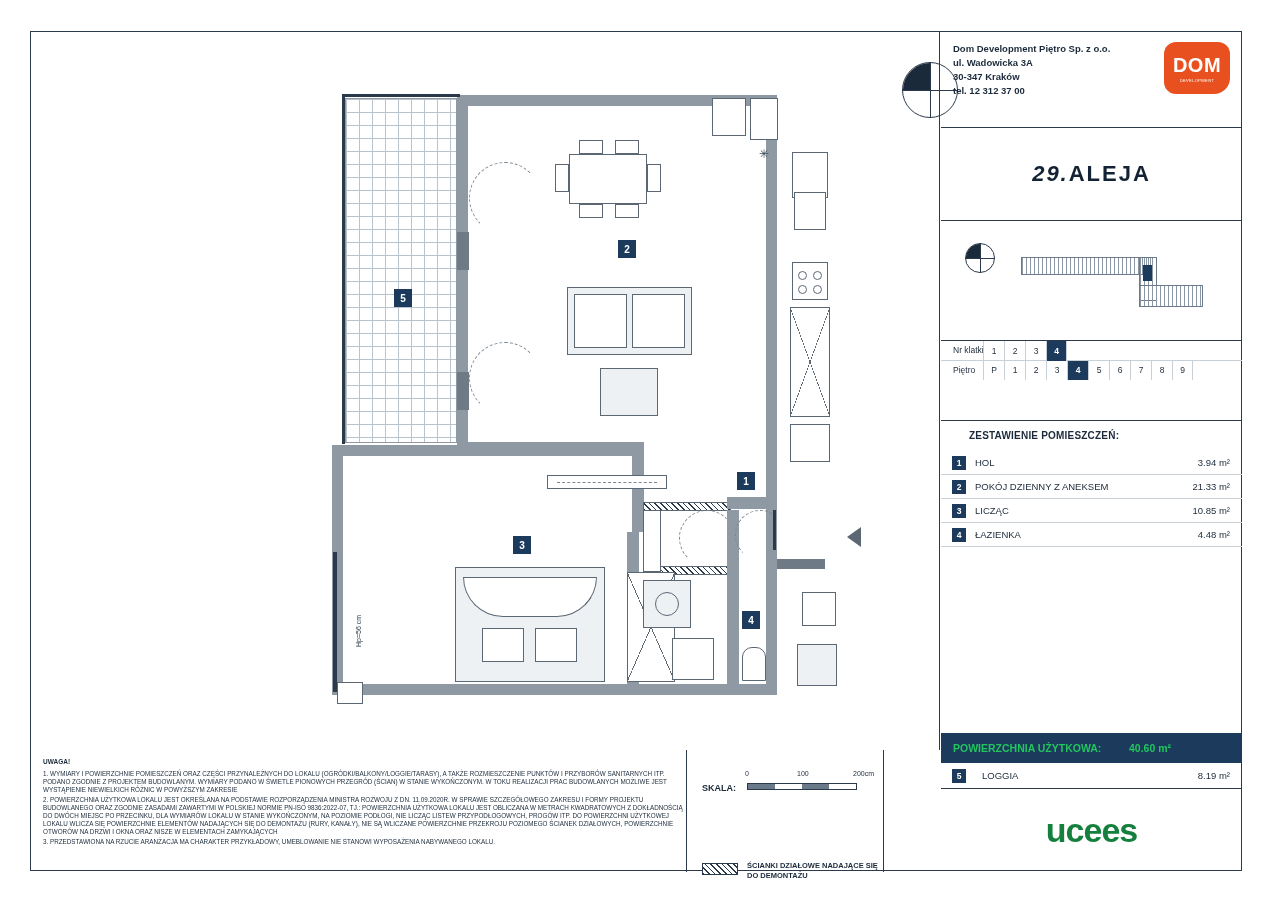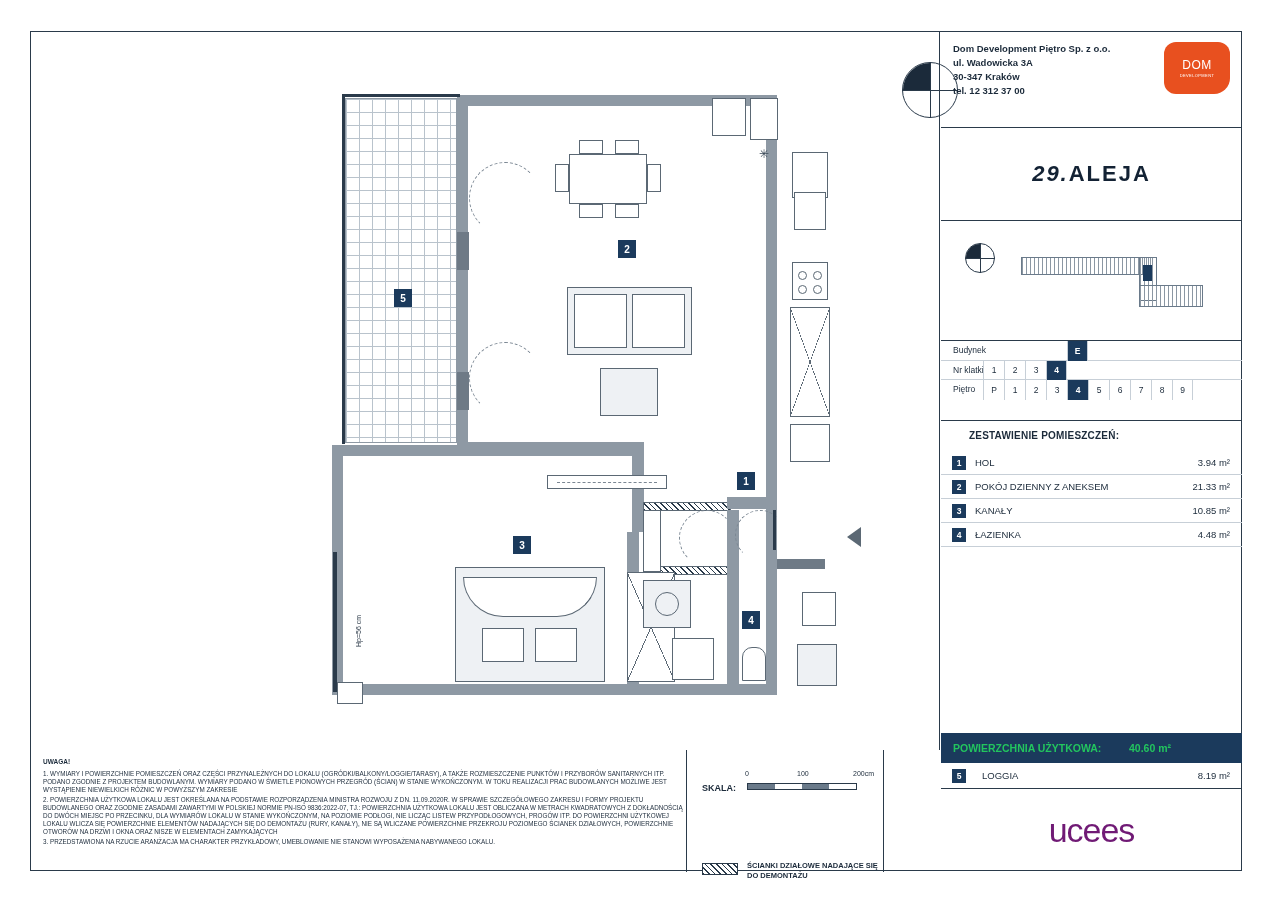--- a/index.html
+++ b/index.html
@@ -39,21 +39,21 @@
   .rightcol {
     position: absolute; left: 910px; top: 0px; width: 301px; height: 840px;
   }
   .addr { position: absolute; left: 12px; top: 10px; font-size: 9.5px; line-height: 14px; font-weight: bold; }
   .logo-dom {
     position: absolute; right: 12px; top: 10px; width: 66px; height: 52px;
     background: #e8501f; border-radius: 12px 12px 16px 12px;
     display: flex; flex-direction: column; align-items: center; justify-content: center;
     color: #fff;
   }
-  .logo-dom .d1 { font-size: 12px; font-weight: normal; letter-spacing: .5px; }
+  .logo-dom .d1 { font-size: 20px; font-weight: bold; letter-spacing: .5px; }
   .logo-dom .d2 { font-size: 4px; letter-spacing: .4px; margin-top: 1px; }
 
   .sep { position: absolute; left: 0; width: 301px; height: 1px; background: #2a3a4a; }
 
   .brand { position: absolute; left: 0; top: 96px; width: 301px; height: 92px;
     display: flex; align-items: center; justify-content: center; }
   .brand-text { font-size: 22px; font-weight: bold; letter-spacing: 2px; color: #132234; }
   .brand-text .num { font-style: italic; }
 
   
@@ -93,21 +93,21 @@
   .total .t1 { position: absolute; left: 12px; top: 9px; font-size: 10.5px; font-weight: bold; }
   .total .t2 { position: absolute; left: 188px; top: 9px; font-size: 10.5px; font-weight: bold; }
   .loggia { position: absolute; left: 0; top: 731px; width: 301px; height: 26px; border-bottom: 1px solid #2a3a4a; }
   .loggia .badge { position: absolute; left: 11px; top: 6px; width: 14px; height: 14px; background: #1b3a5c;
     color: #fff; font-size: 8.5px; font-weight: bold; display: flex; align-items: center; justify-content: center; }
   .loggia .nm { position: absolute; left: 34px; top: 7px; font-size: 9.5px; padding-left: 7px; }
   .loggia .ar { position: absolute; right: 12px; top: 7px; font-size: 9.5px; }
 
   .ucees { position: absolute; left: 0; top: 757px; width: 301px; height: 83px;
     display: flex; align-items: center; justify-content: center; }
-  .ucees-text { font-size: 34px; font-weight: normal; letter-spacing: -1px; color: #701a75; }
+  .ucees-text { font-size: 34px; font-weight: bold; letter-spacing: -1px; color: #15803d; }
 
   
   .notes { position: absolute; left: 0; top: 718px; width: 853px; height: 122px; border-right: 1px solid #2a3a4a; }
   .notes .hdr { position: absolute; left: 12px; top: 8px; font-size: 6.5px; font-weight: bold; }
   .notes .body { position: absolute; left: 12px; top: 20px; width: 640px; font-size: 6.3px; line-height: 8.2px; }
   .notes .body p { margin: 0 0 1px 0; }
 
   .scalebox { position: absolute; left: 655px; top: 718px; width: 198px; height: 67px; border-left: 1px solid #2a3a4a; }
   .scalebox .lab { position: absolute; left: 15px; top: 33px; font-size: 9px; font-weight: bold; }
   .scale-bar { position: absolute; left: 60px; top: 33px; width: 110px; height: 7px; display: flex; border: 1px solid #2a3a4a; }
@@ -331,26 +331,20 @@
           <div class="kp-hatch" style="left:118px; top:8px; width:18px; height:44px;"></div>
           <div class="kp-hatch" style="left:118px; top:36px; width:64px; height:22px;"></div>
           <div class="kp-high" style="left:122px; top:16px; width:9px; height:16px;"></div>
         </div>
       </div>
 
       <div class="sep" style="top:308px;"></div>
 
       <div class="btable">
         <div class="row">
-          <span class="lbl">Budynek</span>
-          <div class="cells" style="left:126px;">
-            <div class="on">E</div>
-          </div>
-        </div>
-        <div class="row">
           <span class="lbl">Nr klatki</span>
           <div class="cells" style="left:42px;">
             <div>1</div>
             <div>2</div>
             <div>3</div>
             <div class="on">4</div>
           </div>
         </div>
         <div class="row">
           <span class="lbl">Piętro</span>
@@ -381,21 +375,21 @@
           <span class="nm">HOL</span>
           <span class="ar">3.94 m²</span>
         </div>
         <div class="room-row">
           <span class="badge">2</span>
           <span class="nm">POKÓJ DZIENNY Z ANEKSEM</span>
           <span class="ar">21.33 m²</span>
         </div>
         <div class="room-row">
           <span class="badge">3</span>
-          <span class="nm">KANAŁY</span>
+          <span class="nm">LICZĄC</span>
           <span class="ar">10.85 m²</span>
         </div>
         <div class="room-row">
           <span class="badge">4</span>
           <span class="nm">ŁAZIENKA</span>
           <span class="ar">4.48 m²</span>
         </div>
       </div>
 
       <div class="total">

